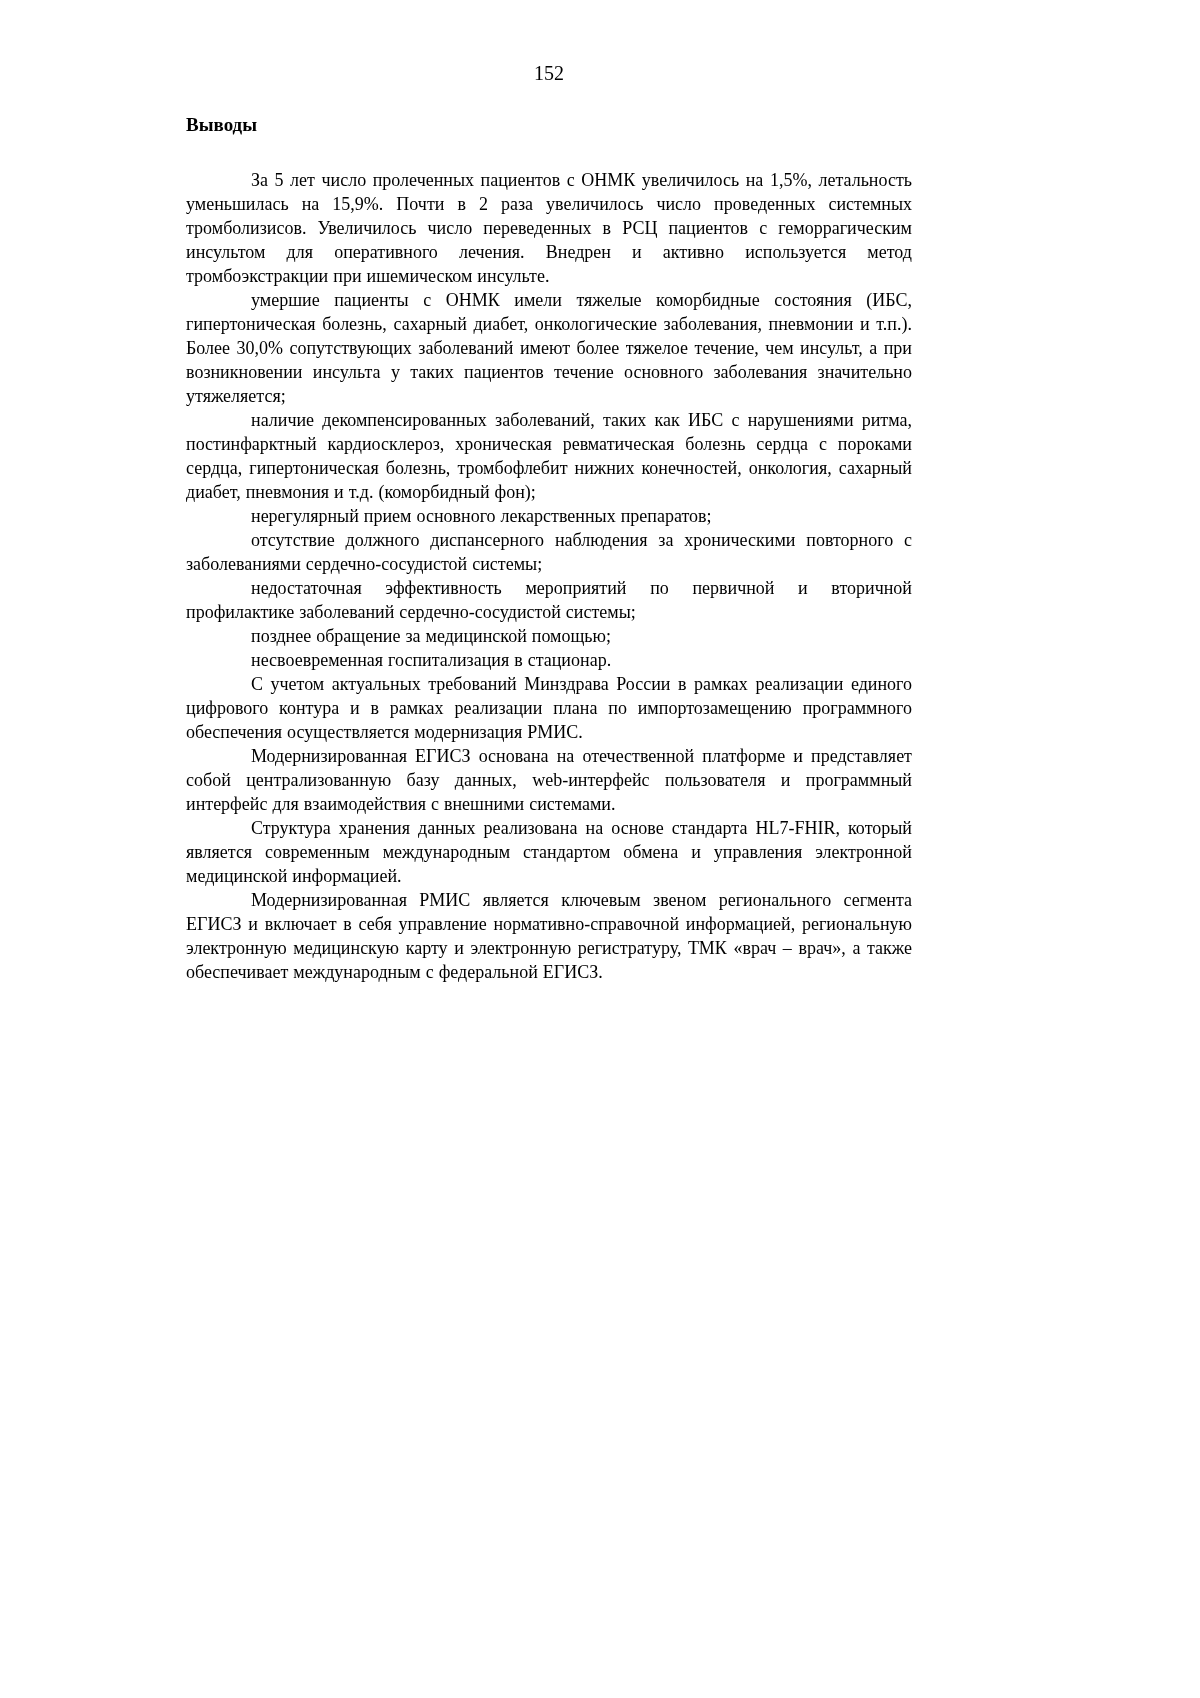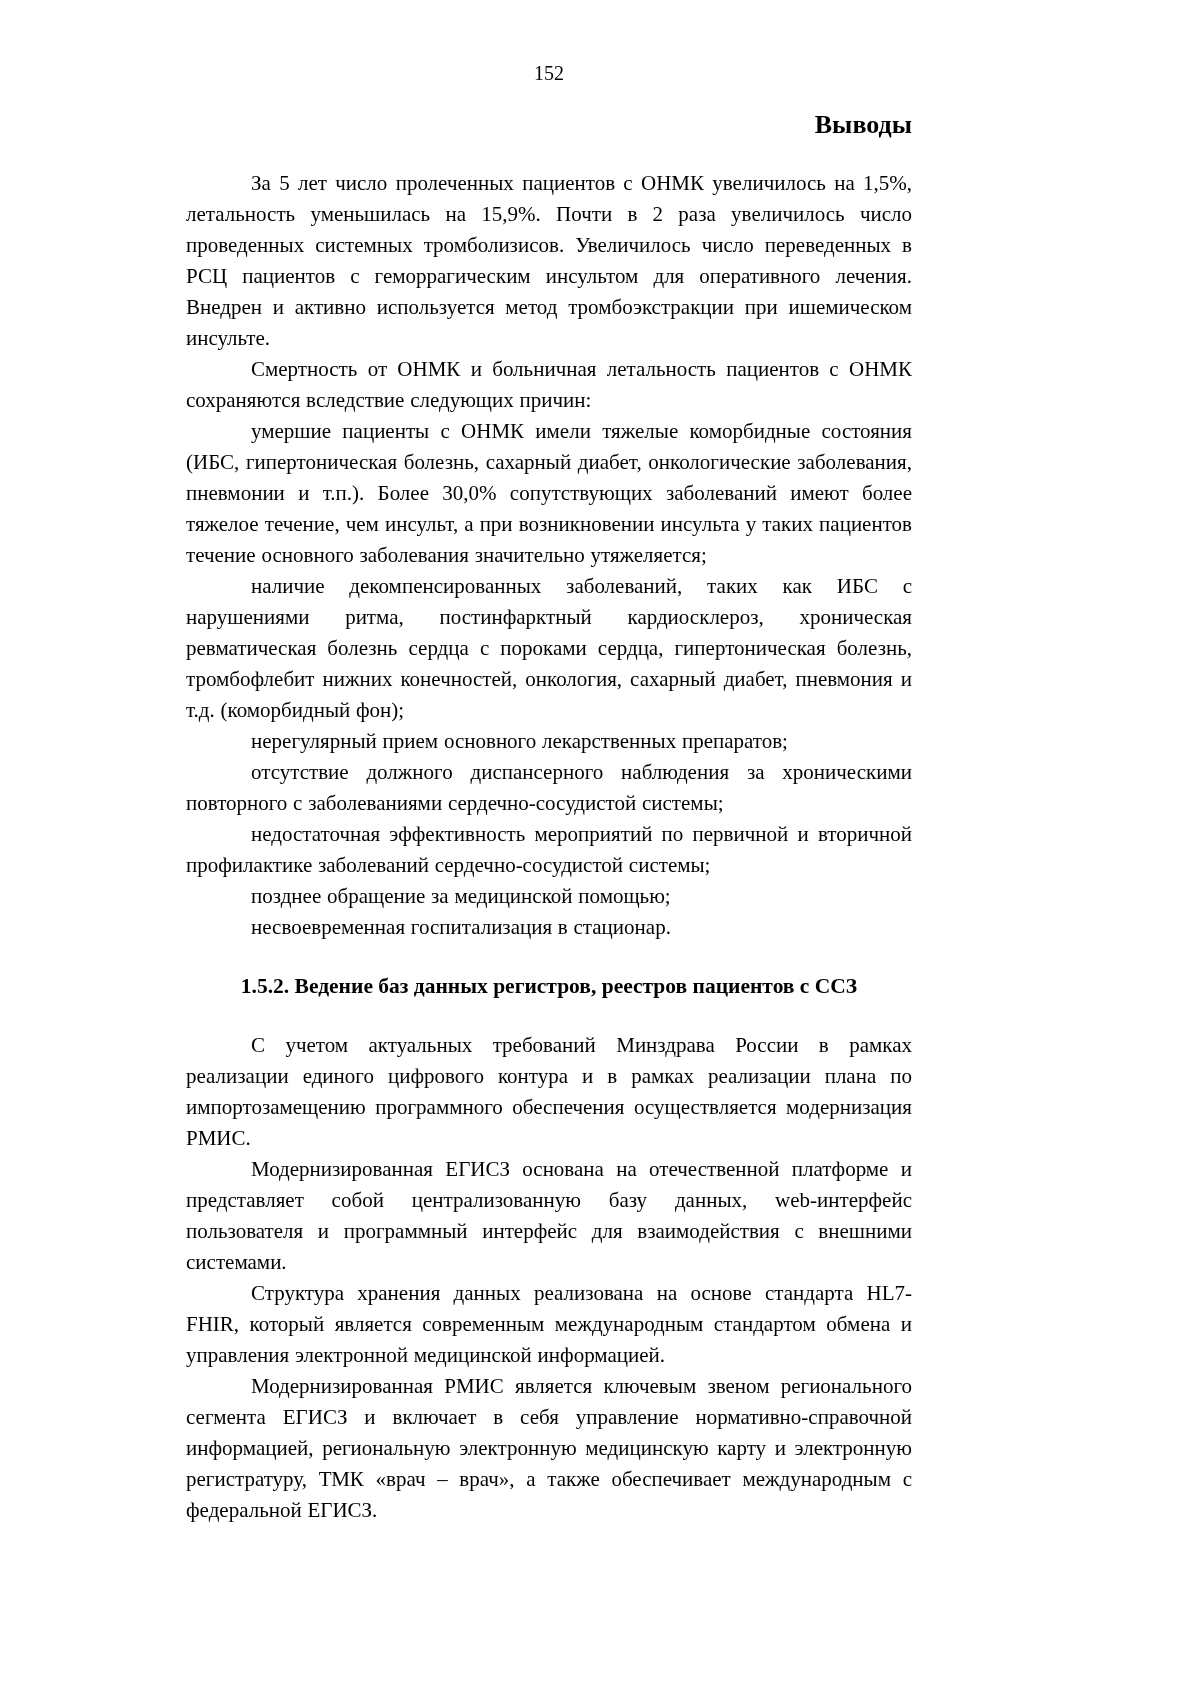--- a/index.html
+++ b/index.html
@@ -16,29 +16,29 @@
     background: #ffffff;
     padding: 60px 168px 60px 186px;
   }
   .page-number {
     text-align: center;
     font-size: 20px;
     line-height: 26px;
     margin-bottom: 24px;
   }
   .doc-title {
-    font-size: 26px;
+    font-size: 19px;
     font-weight: bold;
-    text-align: right;
+    text-align: left;
     line-height: 29px;
     margin-bottom: 29px;
   }
   .para {
-    font-size: 21px;
-    line-height: 31px;
+    font-size: 18px;
+    line-height: 24px;
     text-align: justify;
     text-indent: 65px;
     word-spacing: 0.5px;
   }
   .subheading {
     font-size: 21.5px;
     font-weight: bold;
     text-align: center;
     line-height: 29px;
     margin-top: 29px;
@@ -48,29 +48,27 @@
 </head>
 <body>
 
 <div class="page">
 
   <div class="page-number">152</div>
 
   <h1 class="doc-title">Выводы</h1>
 
   <p class="para">За 5 лет число пролеченных пациентов с ОНМК увеличилось на 1,5%, летальность уменьшилась на 15,9%. Почти в 2 раза увеличилось число проведенных системных тромболизисов. Увеличилось число переведенных в РСЦ пациентов с геморрагическим инсультом для оперативного лечения. Внедрен и активно используется метод тромбоэкстракции при ишемическом инсульте.</p>
-  <p class="para">Смертность от ОНМК и больничная летальность пациентов с ОНМК сохраняются вследствие следующих причин:</p>
   <p class="para">умершие пациенты с ОНМК имели тяжелые коморбидные состояния (ИБС, гипертоническая болезнь, сахарный диабет, онкологические заболевания, пневмонии и т.п.). Более 30,0% сопутствующих заболеваний имеют более тяжелое течение, чем инсульт, а при возникновении инсульта у таких пациентов течение основного заболевания значительно утяжеляется;</p>
   <p class="para">наличие декомпенсированных заболеваний, таких как ИБС с нарушениями ритма, постинфарктный кардиосклероз, хроническая ревматическая болезнь сердца с пороками сердца, гипертоническая болезнь, тромбофлебит нижних конечностей, онкология, сахарный диабет, пневмония и т.д. (коморбидный фон);</p>
   <p class="para">нерегулярный прием основного лекарственных препаратов;</p>
   <p class="para">отсутствие должного диспансерного наблюдения за хроническими повторного с заболеваниями сердечно-сосудистой системы;</p>
   <p class="para">недостаточная эффективность мероприятий по первичной и вторичной профилактике заболеваний сердечно-сосудистой системы;</p>
   <p class="para">позднее обращение за медицинской помощью;</p>
   <p class="para">несвоевременная госпитализация в стационар.</p>
 
-  <h2 class="subheading">1.5.2. Ведение баз данных регистров, реестров пациентов с ССЗ</h2>
 
   <p class="para">С учетом актуальных требований Минздрава России в рамках реализации единого цифрового контура и в рамках реализации плана по импортозамещению программного обеспечения осуществляется модернизация РМИС.</p>
   <p class="para">Модернизированная ЕГИСЗ основана на отечественной платформе и представляет собой централизованную базу данных, web-интерфейс пользователя и программный интерфейс для взаимодействия с внешними системами.</p>
   <p class="para">Структура хранения данных реализована на основе стандарта HL7-FHIR, который является современным международным стандартом обмена и управления электронной медицинской информацией.</p>
   <p class="para">Модернизированная РМИС является ключевым звеном регионального сегмента ЕГИСЗ и включает в себя управление нормативно-справочной информацией, региональную электронную медицинскую карту и электронную регистратуру, ТМК «врач – врач», а также обеспечивает международным с федеральной ЕГИСЗ.</p>
 
 </div>
 
 </body></html>

